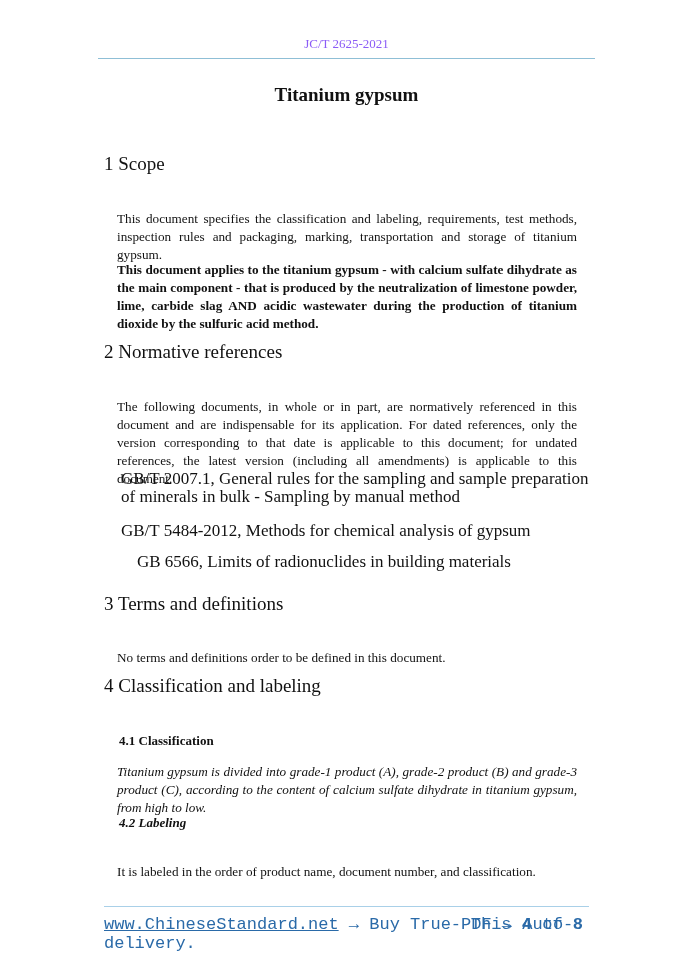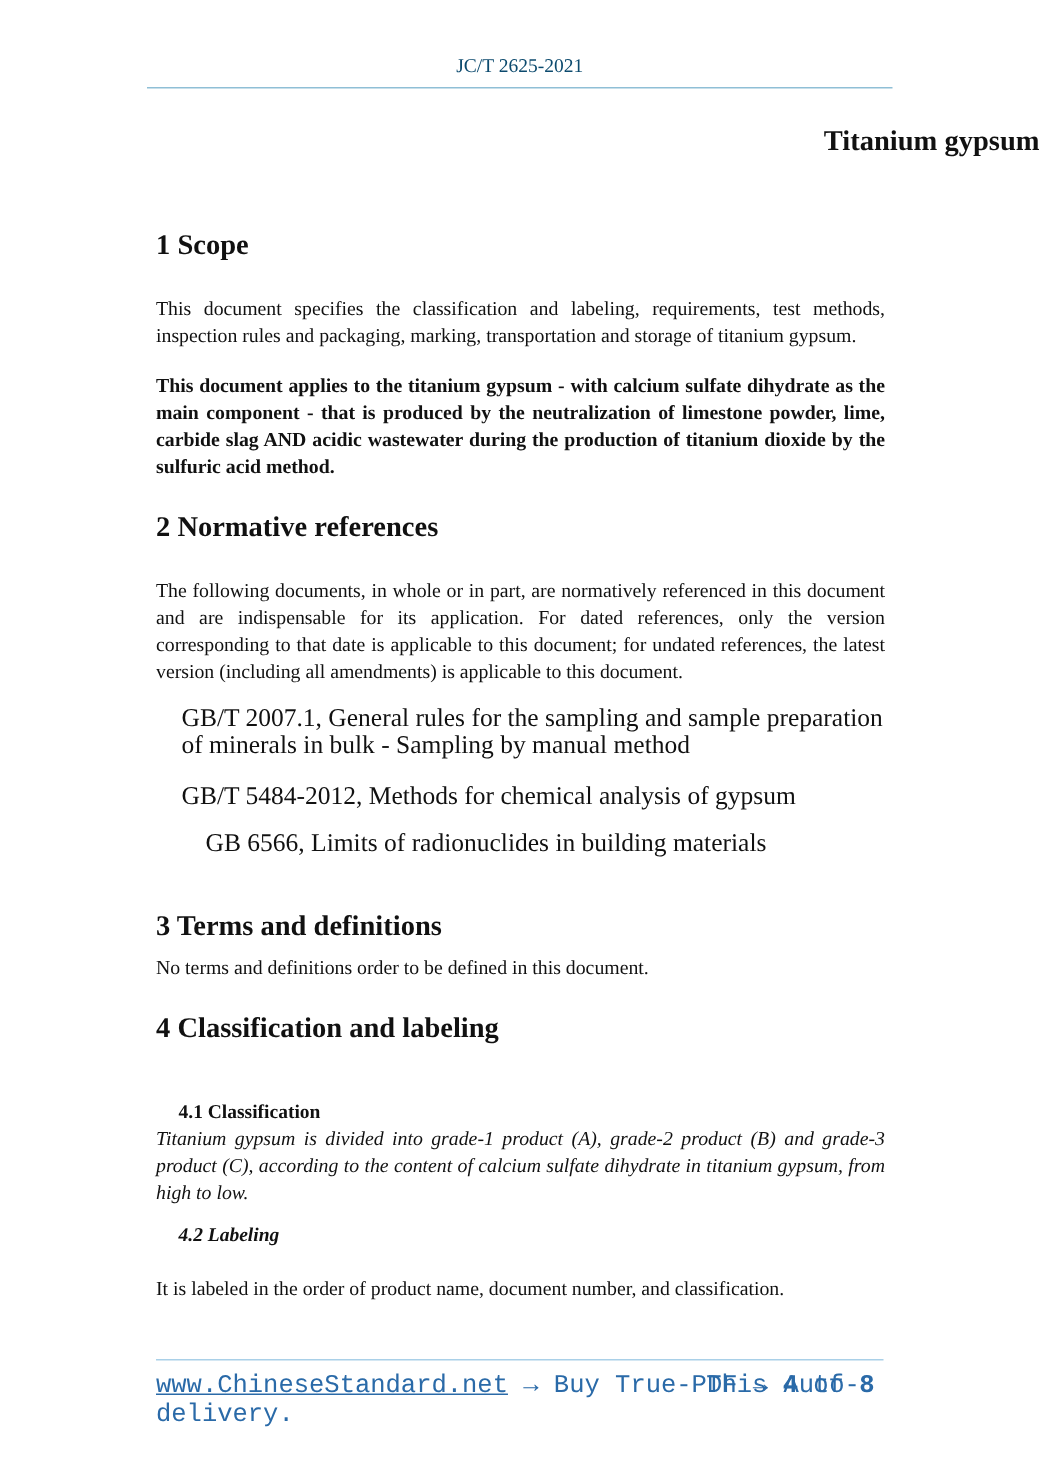--- a/index.html
+++ b/index.html
@@ -1,26 +1,26 @@
 <!DOCTYPE html>
 <html><head>
 <meta charset="utf-8">
 <style>
   html, body { margin: 0; padding: 0; background: #ffffff; }
   body { width: 693px; height: 980px; position: relative; overflow: hidden;
          font-family: "Liberation Serif", "DejaVu Serif", serif; color: #111; }
   .header-code { position: absolute; top: 36px; left: 0; width: 693px; text-align: center;
-                 font-size: 13px; color: #0c4a6e; }
+                 font-size: 13px; color: #8b5cf6; }
   .header-rule { position: absolute; top: 58px; left: 98px; width: 497px; height: 1px; background: #8fbfd6; }
-  .title { position: absolute; top: 84px; left: 0; width: 693px; text-align: right;
+  .title { position: absolute; top: 84px; left: 0; width: 693px; text-align: center;
            font-size: 19px; font-weight: bold; }
   .content { position: absolute; left: 104px; width: 486px; }
-  h2 { font-size: 19px; font-weight: bold; margin: 0; line-height: 22px; }
+  h2 { font-size: 19px; font-weight: normal; margin: 0; line-height: 22px; }
   h3 { font-size: 13px; font-weight: bold; margin: 15px; }
-  p { font-size: 13.2px; line-height: 18px; margin: 0; text-align: justify; }
+  p { font-size: 13.2px; line-height: 18px; margin: 13px; text-align: justify; }
   .ref { position: absolute; left: 121px; width: 470px; font-size: 17px; line-height: 18px; }
   .footer-rule { position: absolute; top: 906px; left: 104px; width: 485px; height: 1px; background: #a9d0e8; }
   .footer { position: absolute; top: 915px; left: 104px; width: 485px; font-family: Liberation Mono, monospace;
             font-size: 17px; color: #2a6aa8; }
   .footer a { color: #2a6aa8; text-decoration: underline; }
   .footer .page { position: absolute; right: 6px; top: 0; }
   .footer .page b { font-weight: bold; }
 </style>
 </head>
 <body>
@@ -44,21 +44,21 @@
   <h2>2 Normative references</h2>
 </div>
 <div class="content" style="top:385px;">
     <p>The following documents, in whole or in part, are normatively referenced in this document and are indispensable for its application. For dated references, only the version corresponding to that date is applicable to this document; for undated references, the latest version (including all amendments) is applicable to this document.</p>
   </div>
 
 <div class="ref" style="top:470px;">GB/T 2007.1, General rules for the sampling and sample preparation of minerals in bulk - Sampling by manual method</div>
 <div class="ref" style="top:522px;">GB/T 5484-2012, Methods for chemical analysis of gypsum</div>
 <div class="ref" style="top:553px;margin-left:16px;">GB 6566, Limits of radionuclides in building materials</div>
 
-<div class="content" style="top:593px;margin-top:14px;">
+<div class="content" style="top:593px;">
   <h2>3 Terms and definitions</h2>
 </div>
 <div class="content" style="top:636px;">
     <p>No terms and definitions order to be defined in this document.</p>
   </div>
 
 <div class="content" style="top:675px;">
   <h2>4 Classification and labeling</h2>
 </div>
 <div class="content" style="top:718px;">

